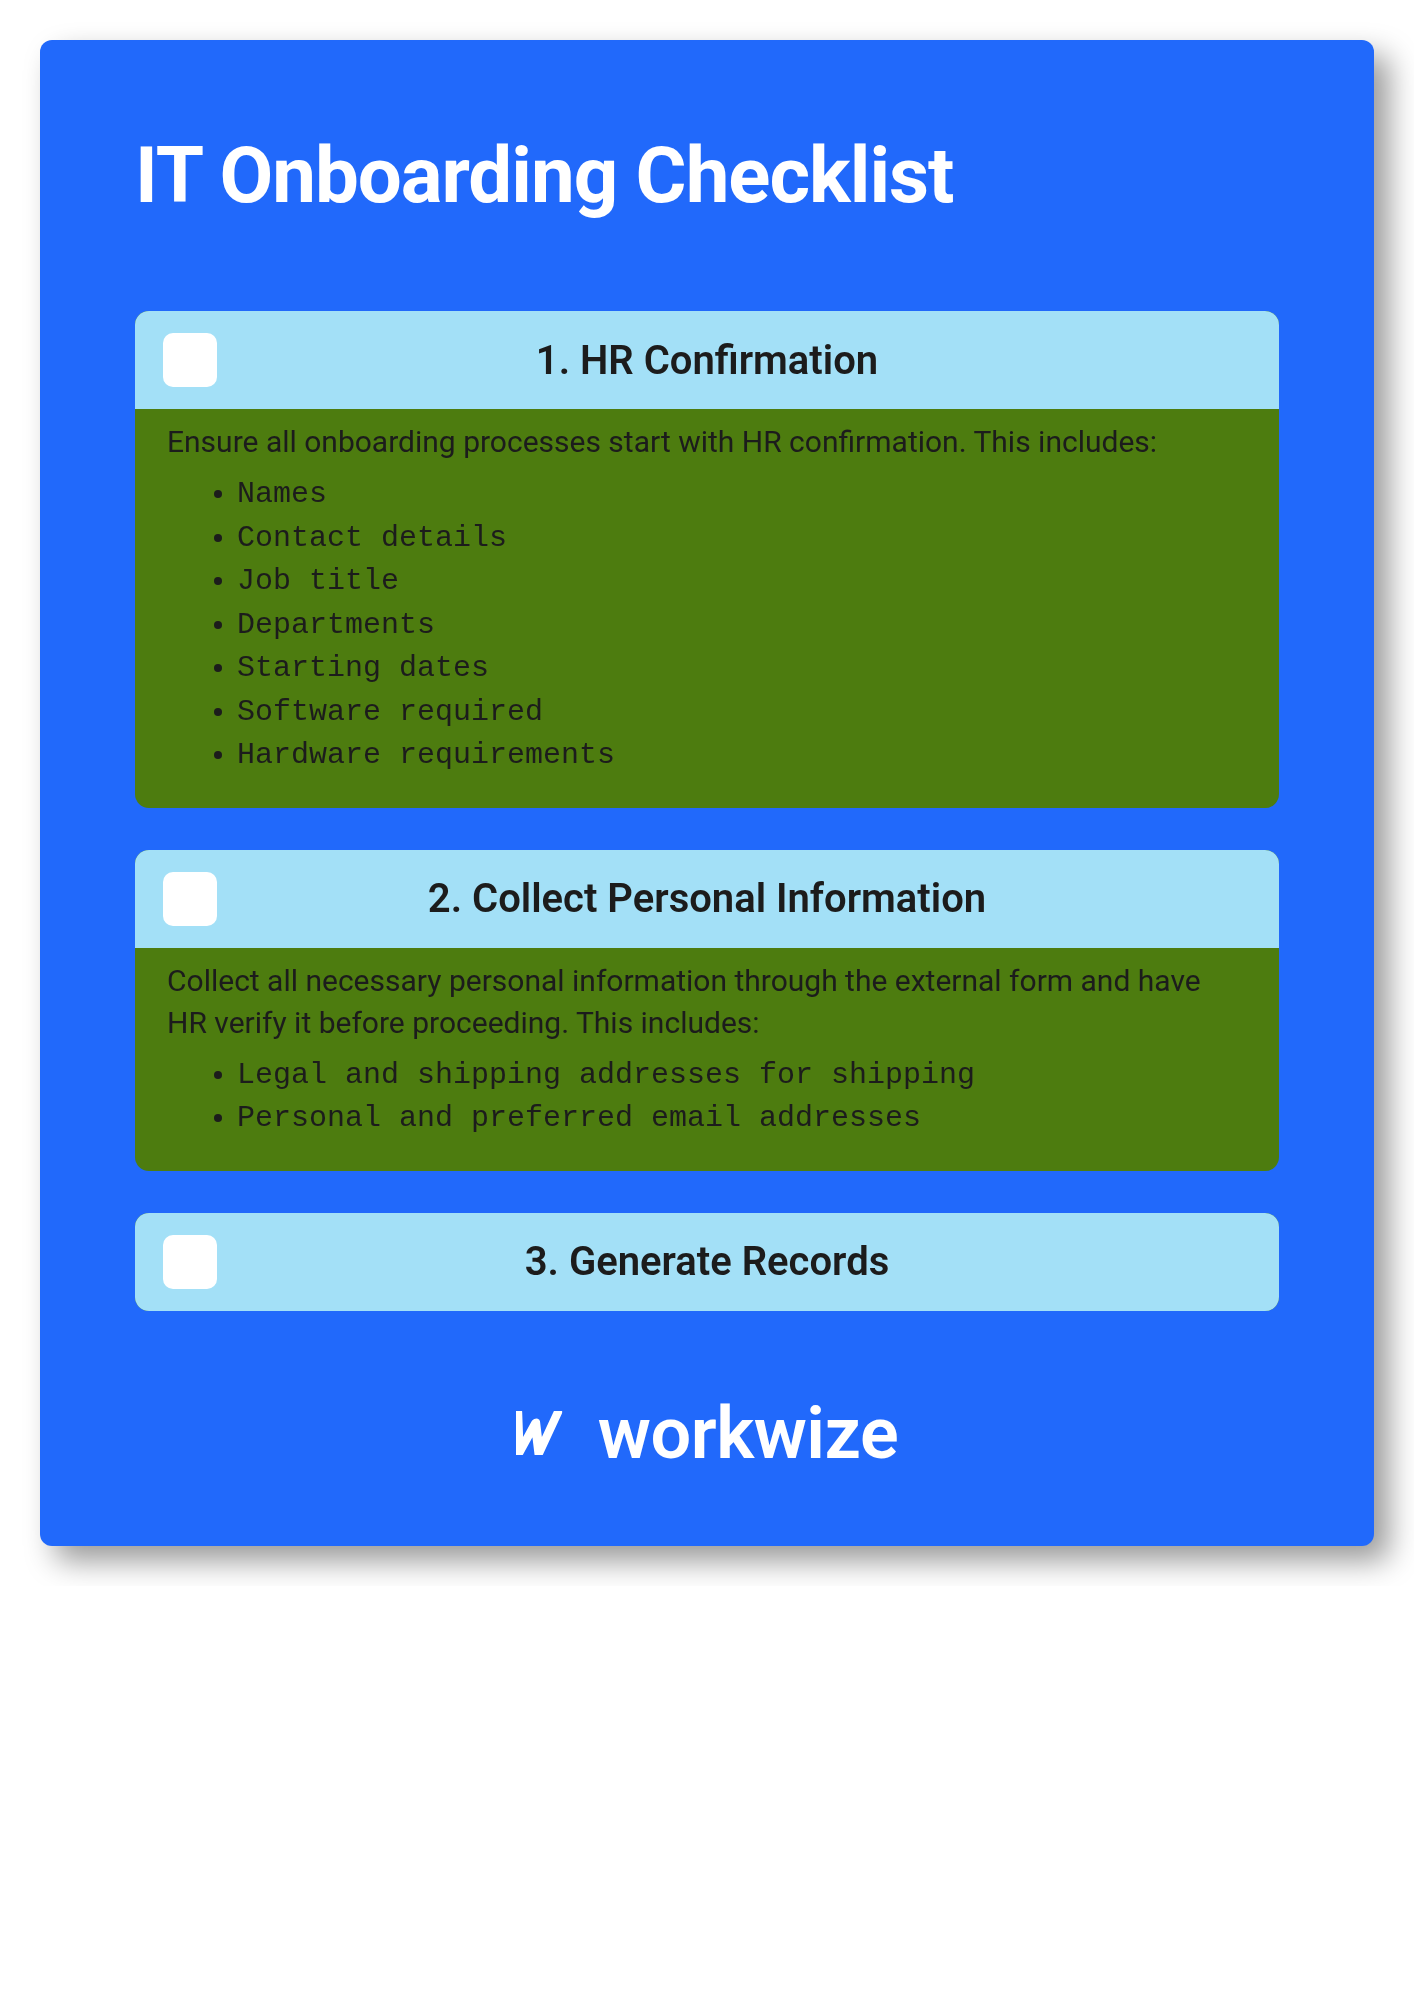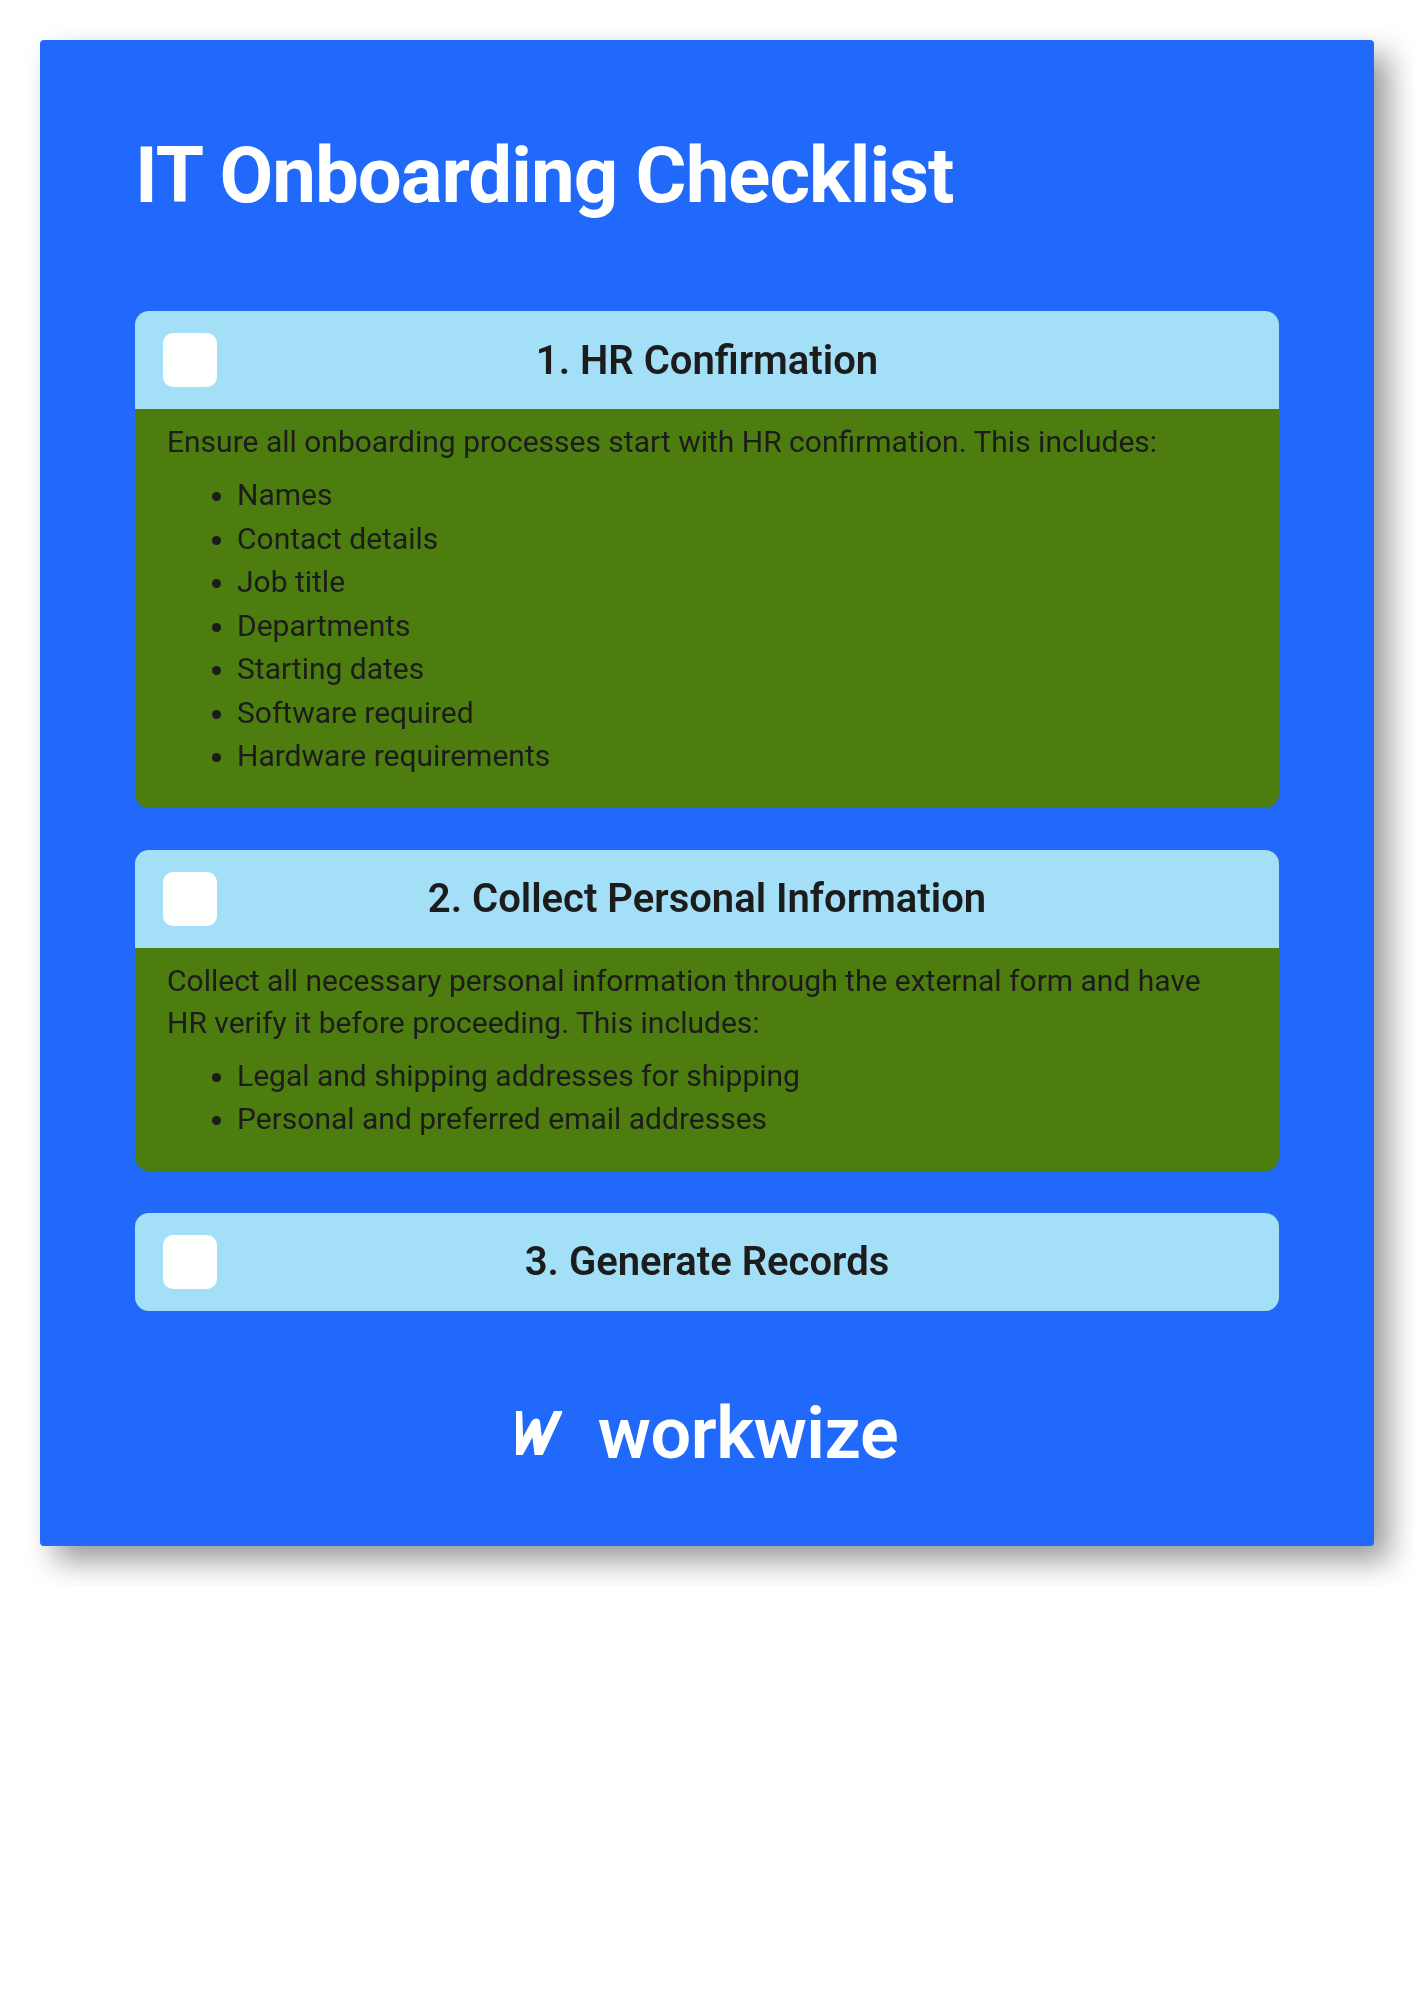--- a/index.html
+++ b/index.html
@@ -9,21 +9,21 @@
       justify-content: center;
       align-items: flex-start;
       padding: 40px;
       font-family: -apple-system, BlinkMacSystemFont, "Segoe UI", Roboto, Arial, sans-serif;
     }
     .document {
       width: 1340px;
       background: #2169fb;
       padding: 90px 95px 70px 95px;
       box-shadow: 15px 15px 30px rgba(0,0,0,0.4);
-      border-radius: 4px;
+      border-radius: 12px;
       position: relative;
     }
     .page-title {
       color: #ffffff;
       font-size: 78px;
       font-weight: 700;
       letter-spacing: -1px;
       margin-bottom: 90px;
     }
     .card {
@@ -60,20 +60,21 @@
     .intro {
       font-size: 30px;
       color: #1c1c1c;
       line-height: 1.4;
       margin-bottom: 10px;
     }
     ul.bullets {
       list-style: disc;
       margin-left: 70px;
       margin-top: 10px;
+      font-family: Liberation Mono, monospace;
     }
     ul.bullets li {
       font-size: 30px;
       color: #1c1c1c;
       line-height: 1.45;
     }
     .text-only {
       font-size: 30px;
       color: #1c1c1c;
       line-height: 1.4;

